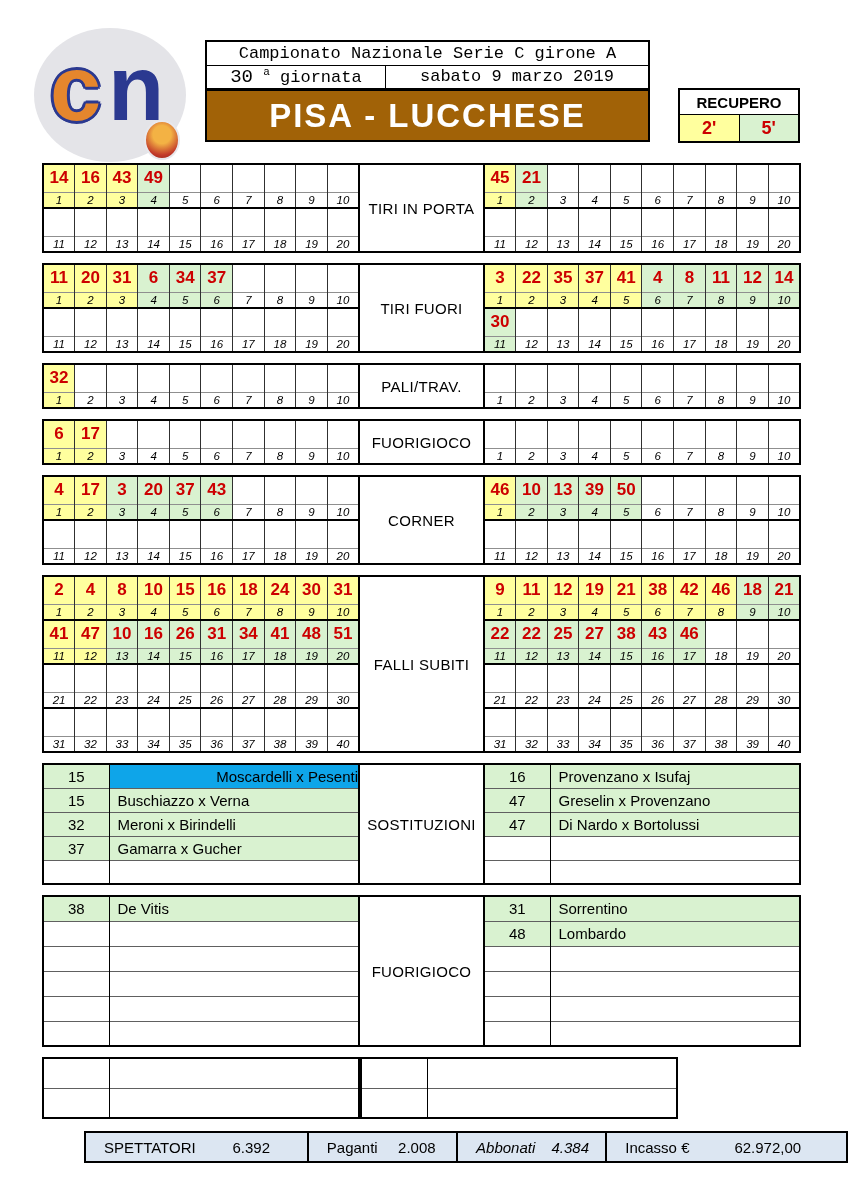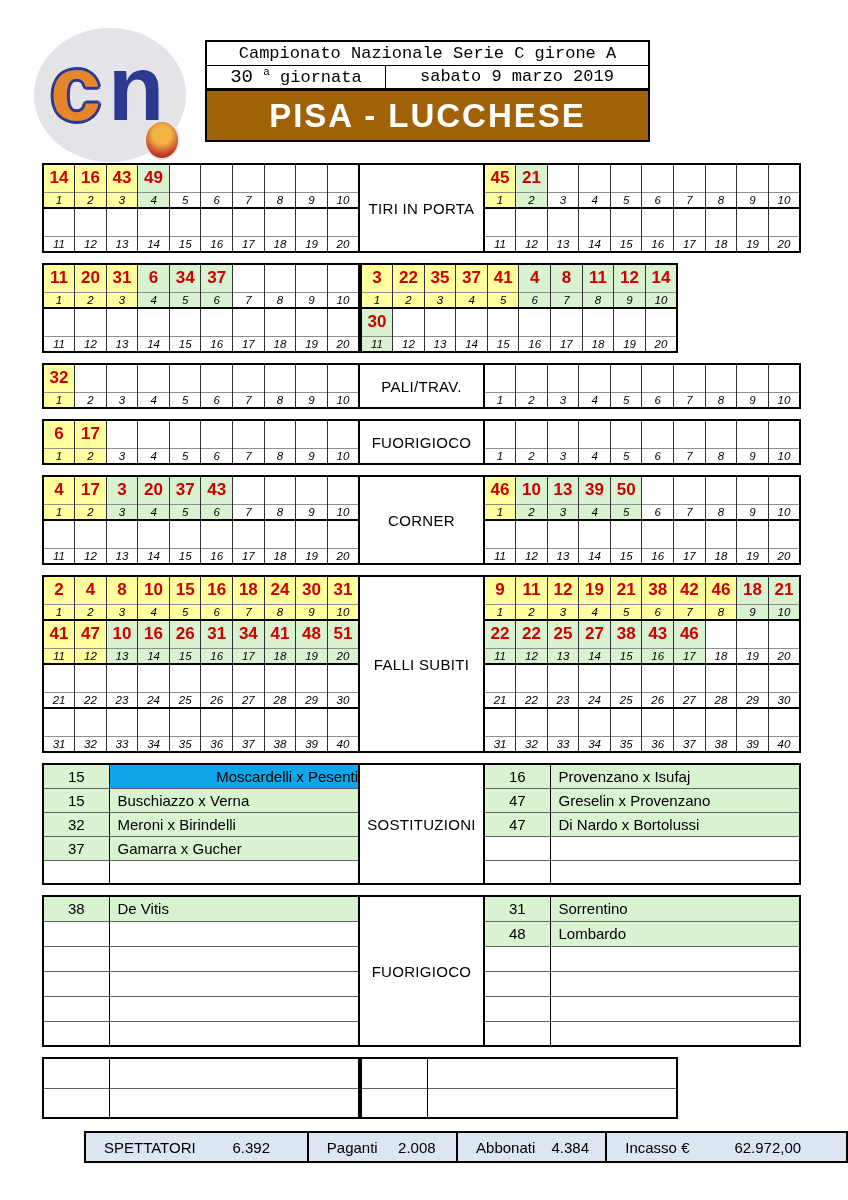--- a/index.html
+++ b/index.html
@@ -81,20 +81,27 @@
       </tr>
       <tr>
         <td class="giornata-cell"><span class="giornata-num">30</span>&nbsp;<sup>a</sup>&nbsp;<span>giornata</span></td>
         <td>sabato 9 marzo 2019</td>
       </tr>
     </tbody>
       </table>
     <div class="match-title" style="background: #a16207; text-align: center;">PISA - LUCCHESE</div>
   </div>
 
+  <div class="recupero">
+    <div class="recupero-head">RECUPERO</div>
+    <div class="recupero-vals">
+      <div class="recupero-first">2'</div>
+      <div class="recupero-second">5'</div>
+    </div>
+  </div>
 </div>
 
 <div class="sheet">
   <div id="stat-sections">
       <div class="stat-row">
         <table class="grid">
           <tbody>
             <tr class="vals first">
               <td style="background: rgb(255, 255, 158);">14</td>
               <td style="background: rgb(255, 255, 158);">16</td>
@@ -245,20 +252,21 @@
               <td style="background: rgb(255, 255, 255);">14</td>
               <td style="background: rgb(255, 255, 255);">15</td>
               <td style="background: rgb(255, 255, 255);">16</td>
               <td style="background: rgb(255, 255, 255);">17</td>
               <td style="background: rgb(255, 255, 255);">18</td>
               <td style="background: rgb(255, 255, 255);">19</td>
               <td style="background: rgb(255, 255, 255);">20</td>
             </tr>
           </tbody>
         </table>
+        <div class="mid-label">TIRI FUORI</div>
         <table class="grid">
           <tbody>
             <tr class="vals first">
               <td style="background: rgb(255, 255, 158);">3</td>
               <td style="background: rgb(255, 255, 158);">22</td>
               <td style="background: rgb(255, 255, 158);">35</td>
               <td style="background: rgb(255, 255, 158);">37</td>
               <td style="background: rgb(255, 255, 158);">41</td>
               <td style="background: rgb(217, 242, 208);">4</td>
               <td style="background: rgb(217, 242, 208);">8</td>
@@ -874,21 +882,21 @@
     </div>
   <div class="footer-bar" id="footer-bar" style="background: rgb(220, 230, 242);">
       <div class="footer-cell" style="width: 222px;">
         <span class="f-label">SPETTATORI</span>
         <span class="f-value">6.392</span>
       </div>
       <div class="footer-cell" style="width: 150px;">
         <span class="f-label">Paganti</span>
         <span class="f-value">2.008</span>
       </div>
-      <div class="footer-cell" style="width: 150px;">
+      <div class="footer-cell" style="width: 150px; font-style: italic;">
         <span class="f-label">Abbonati</span>
         <span class="f-value">4.384</span>
       </div>
       <div class="footer-cell" style="width: 242px;">
         <span class="f-label">Incasso €</span>
         <span class="f-value">62.972,00</span>
       </div>
     </div>
 </div>
 

